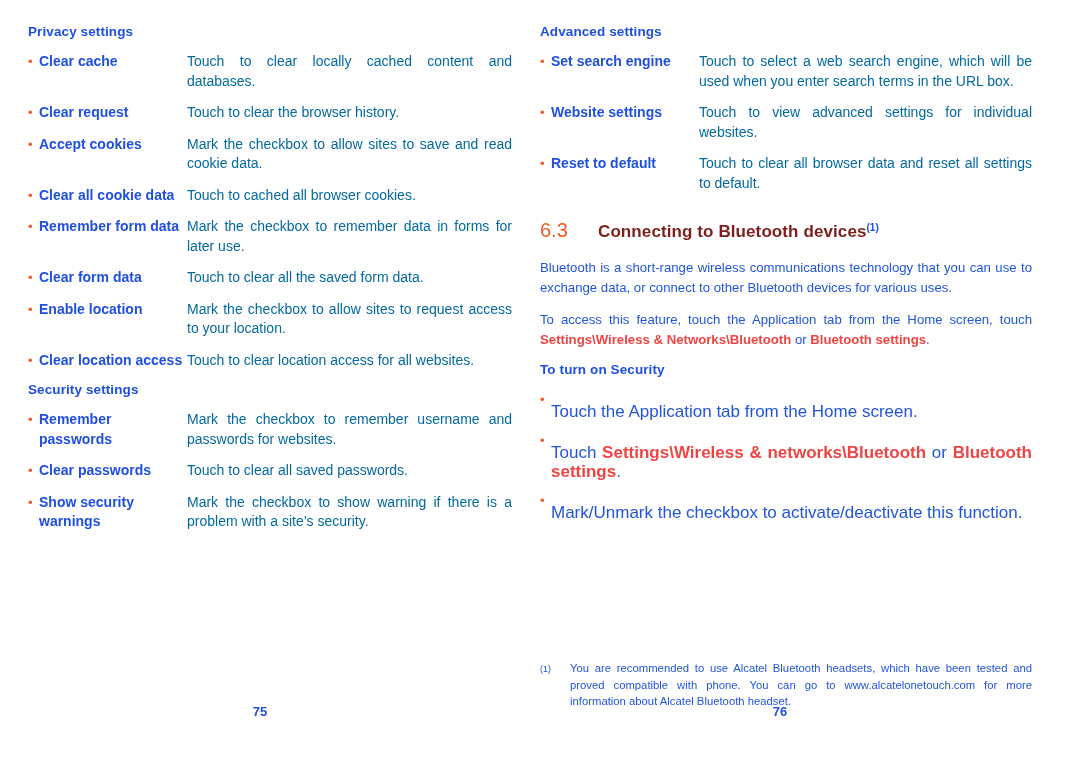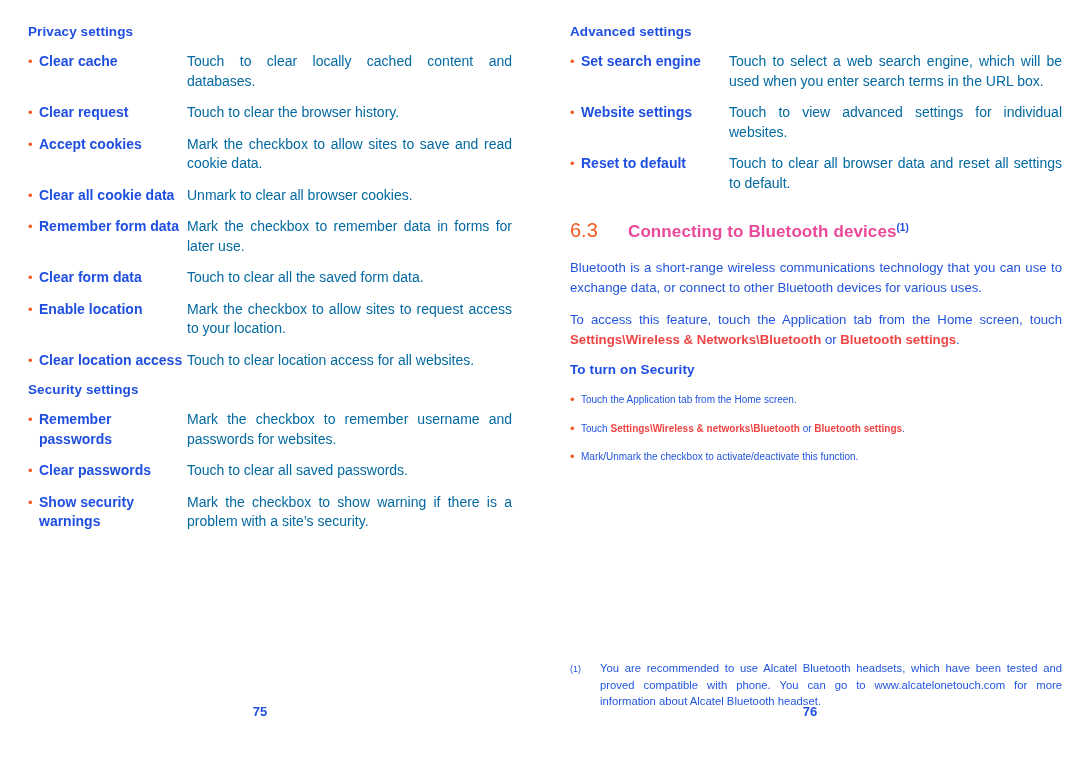--- a/index.html
+++ b/index.html
@@ -16,21 +16,21 @@
     overflow: hidden;
   }
 
   .page {
     position: absolute;
     top: 0;
     width: 540px;
     height: 747px;
   }
   .page-left  { left: 0; }
-  .page-right { left: 540px; }
+  .page-right { left: 510px; }
 
   .col-body {
     position: absolute;
     left: 28px;
     right: 28px;
     top: 24px;
   }
   .page-right .col-body { left: 30px; right: 18px; }
 
   
@@ -89,21 +89,21 @@
   .section-num {
     flex: 0 0 auto;
     width: 58px;
     font-size: 20px;
     font-weight: normal;
     color: #f05a22;
   }
   .section-title {
     font-size: 17px;
     font-weight: bold;
-    color: #ec4899;
+    color: #7f1d1d;
     letter-spacing: .1px;
   }
   .sup {
     font-size: 10px;
     vertical-align: super;
     font-weight: bold;
     color: #1f4fe0;
   }
 
   
@@ -126,25 +126,26 @@
   }
   .bullet-dot {
     flex: 0 0 auto;
     width: 11px;
     color: #f05a22;
     font-size: 13px;
     line-height: 19.5px;
   }
   .bullet-text {
     flex: 1 1 auto;
-    font-size: 10px;
+    font-size: 17px;
     line-height: 19.5px;
     color: #2255dd;
     text-align: justify;
     text-justify: inter-word;
+    margin-top: 12px;
   }
   .bullet-item.nojust .bullet-text { text-align: left; }
 
   
   .footnote {
     position: absolute;
     left: 30px;
     right: 18px;
     top: 660px;
     display: flex;
@@ -203,21 +204,21 @@
 
     <div class="def-row">
       <span class="def-bullet">•</span>
       <span class="def-term">Accept cookies</span>
       <span class="def-desc">Mark the checkbox to allow sites to save and read cookie data.</span>
     </div>
 
     <div class="def-row">
       <span class="def-bullet">•</span>
       <span class="def-term">Clear all cookie data</span>
-      <span class="def-desc">Unmark to clear all browser cookies.</span>
+      <span class="def-desc">Touch to cached all browser cookies.</span>
     </div>
 
     <div class="def-row">
       <span class="def-bullet">•</span>
       <span class="def-term">Remember form data</span>
       <span class="def-desc">Mark the checkbox to remember data in forms for later use.</span>
     </div>
 
     <div class="def-row">
       <span class="def-bullet">•</span>

